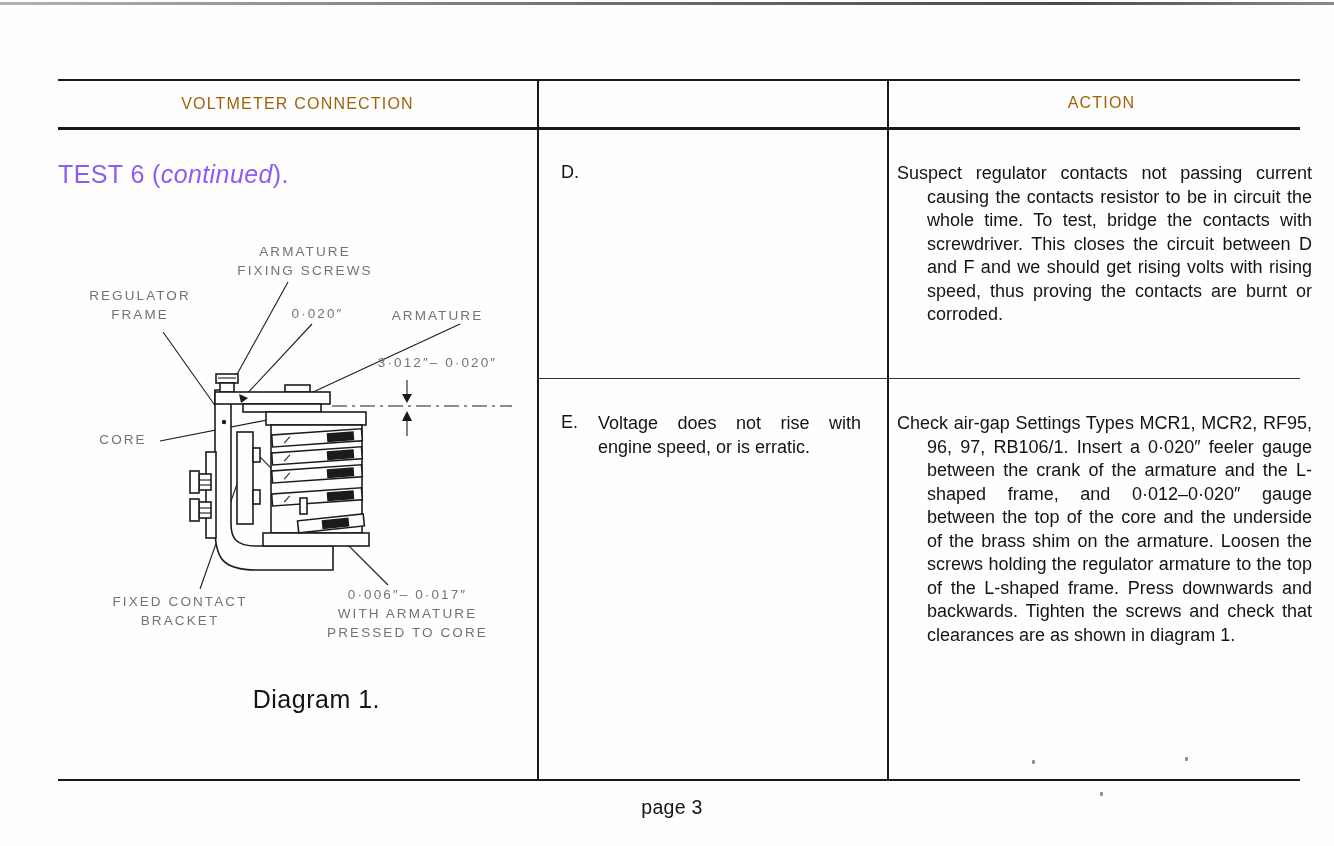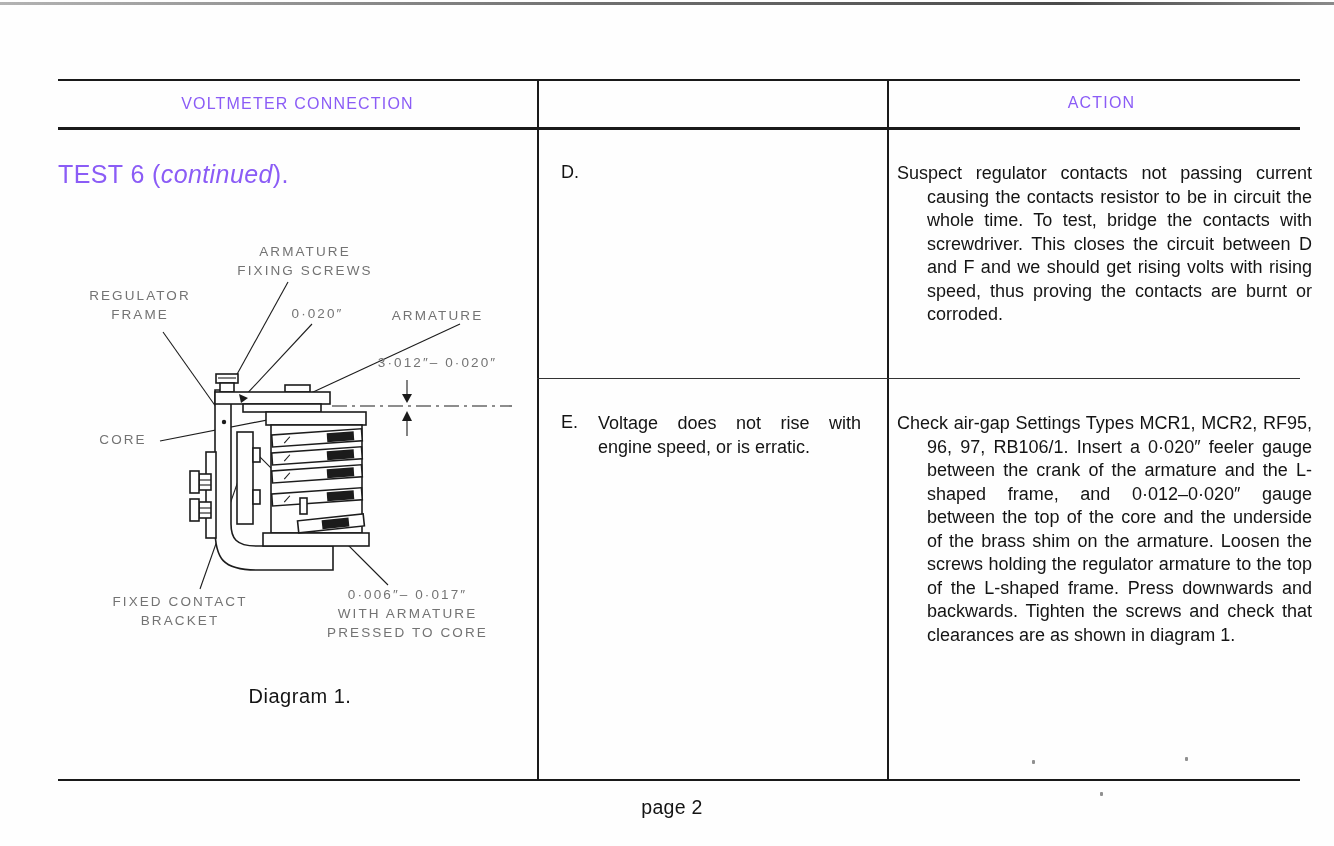--- a/index.html
+++ b/index.html
@@ -3,32 +3,32 @@
 <meta charset="utf-8">
 <style>
   html,body{margin:0;padding:0;background:#e8e8e8;}
   #page{
     position:relative;width:1334px;height:846px;background:#fefefe;
     overflow:hidden;font-family:"Liberation Sans","DejaVu Sans",sans-serif;
     color:#171717;
   }
   .abs{position:absolute;}
   .rule{position:absolute;background:#1a1a1a;}
-  .hdr{font-size:16px;letter-spacing:1.2px;text-align:center;color:#8b5cf6;}
+  .hdr{font-size:16px;letter-spacing:1.2px;text-align:center;color:#a16207;}
   .body-text{font-size:18px;line-height:23.5px;color:#141414;}
   .row-id{font-size:18px;color:#141414;}
   .reading-text{text-align:justify;}
   .action-text{text-align:justify;padding-left:30px;text-indent:-30px;}
   .test-title{font-size:25px;letter-spacing:0.4px;color:#8b5cf6;}
   .test-title .it{font-style:italic;}
   .dlabel{
     position:absolute;font-size:13.5px;letter-spacing:2.1px;line-height:19px;
     text-align:center;white-space:pre-line;color:#737373;
   }
-  .dcaption{position:absolute;font-size:20px;letter-spacing:0.5px;color:#141414;text-align:center;}
+  .dcaption{position:absolute;font-size:25px;letter-spacing:0.5px;color:#141414;text-align:right;}
   .footer-text{font-size:19.5px;letter-spacing:0.3px;color:#141414;text-align:center;}
   .scan-edge{
     position:absolute;top:2px;left:0;width:1334px;height:3px;
     background:linear-gradient(to right,#b3b3b3,#6f6f6f 45%,#4a4a4a 80%,#8a8a8a);
   }
   .speckle{position:absolute;width:3px;height:4px;background:#555;opacity:.65;border-radius:1px;}
   svg .ln{stroke:#1c1c1c;stroke-width:1.1;fill:none;}
   svg .pt{stroke:#1c1c1c;stroke-width:1.6;fill:#fefefe;}
   svg .dk{fill:#1b1b1b;stroke:none;}
 </style>
@@ -163,15 +163,15 @@
     <div class="dcaption" style="left:160px;top:445px;width:160px;">Diagram 1.</div>
   </div>
 
   <div class="abs row-id" style="left:561px;top:162px;">D.</div>
   <div class="abs body-text action-text" style="left:897px;top:162px;width:385px;">Suspect regulator contacts not passing current causing the contacts resistor to be in circuit the whole time.  To test, bridge the contacts with screwdriver.  This closes the circuit between D and F and we should get rising volts with rising speed, thus proving the contacts are burnt or corroded.</div>
 
   <div class="abs row-id" style="left:561px;top:412px;">E.</div>
   <div class="abs body-text reading-text" style="left:598px;top:412px;width:263px;">Voltage does not rise with engine speed, or is erratic.</div>
   <div class="abs body-text action-text" style="left:897px;top:412px;width:385px;">Check air-gap Settings Types MCR1, MCR2, RF95, 96, 97, RB106/1.  Insert a 0·020″ feeler gauge between the crank of the armature and the L-shaped frame, and 0·012–0·020″ gauge between the top of the core and the underside of the brass shim on the armature.  Loosen the screws holding the regulator armature to the top of the L-shaped frame.  Press downwards and backwards.  Tighten the screws and check that clearances are as shown in diagram 1.</div>
 
-  <div class="abs footer-text" style="left:537px;top:796px;width:270px;">page 2</div>
+  <div class="abs footer-text" style="left:537px;top:796px;width:270px;">page 3</div>
 
 </div>
 
 </body></html>

